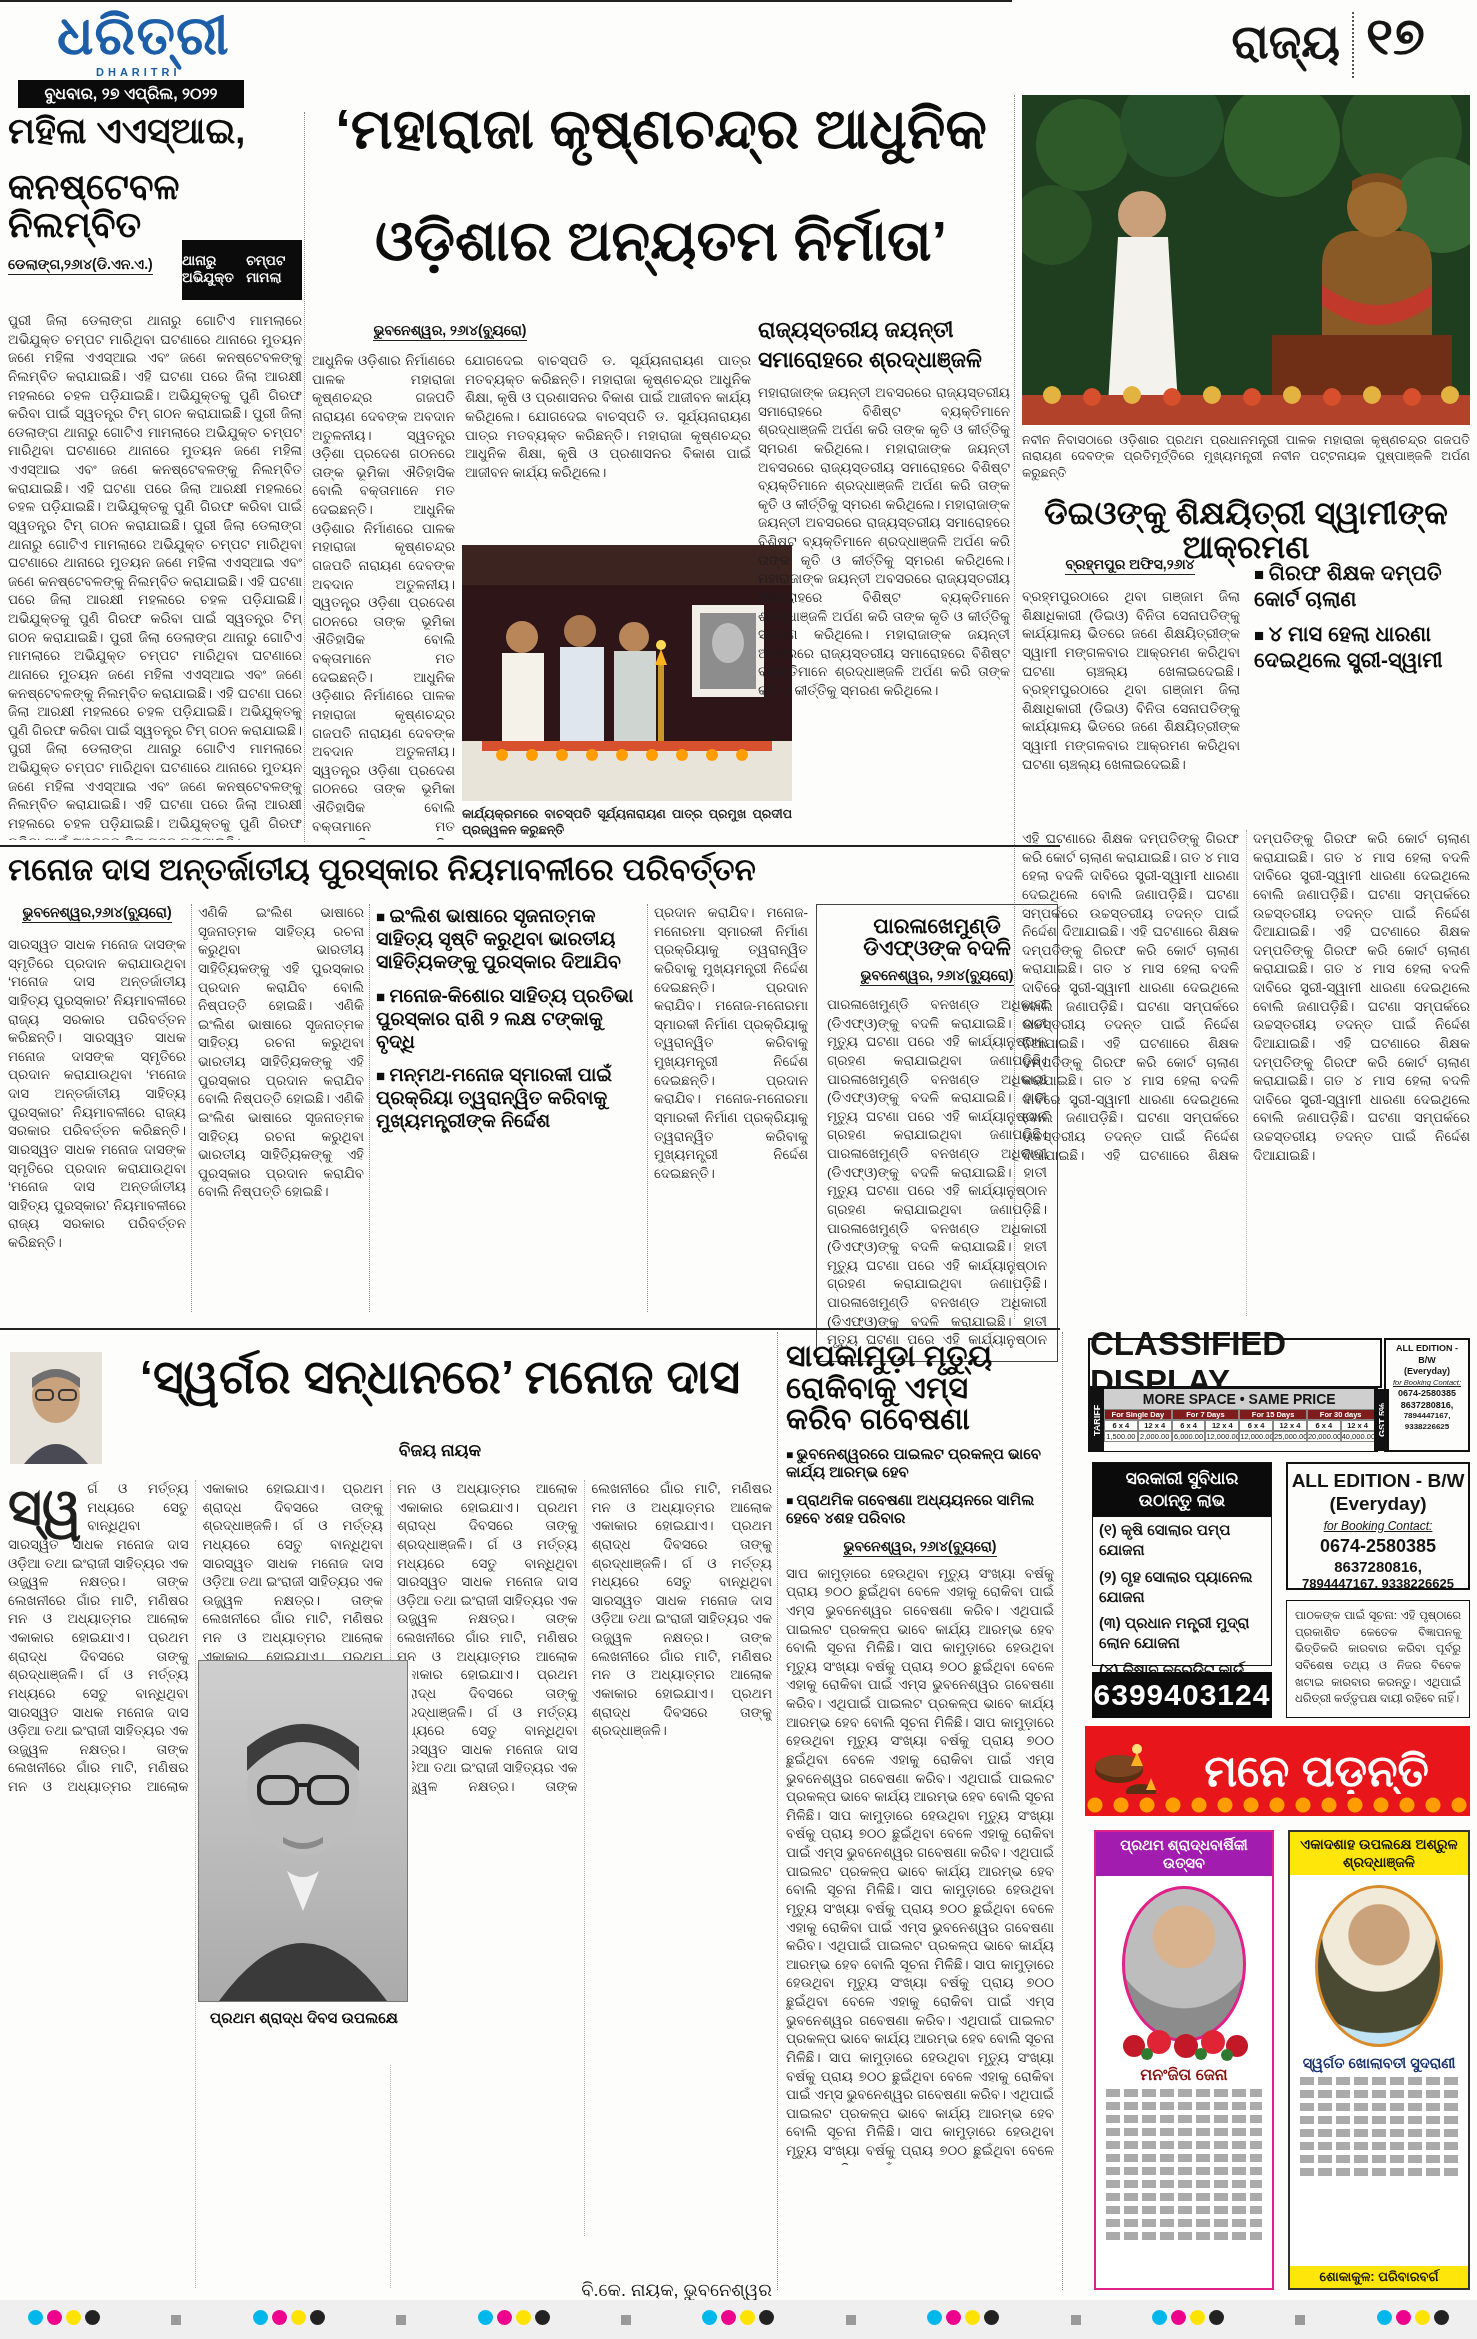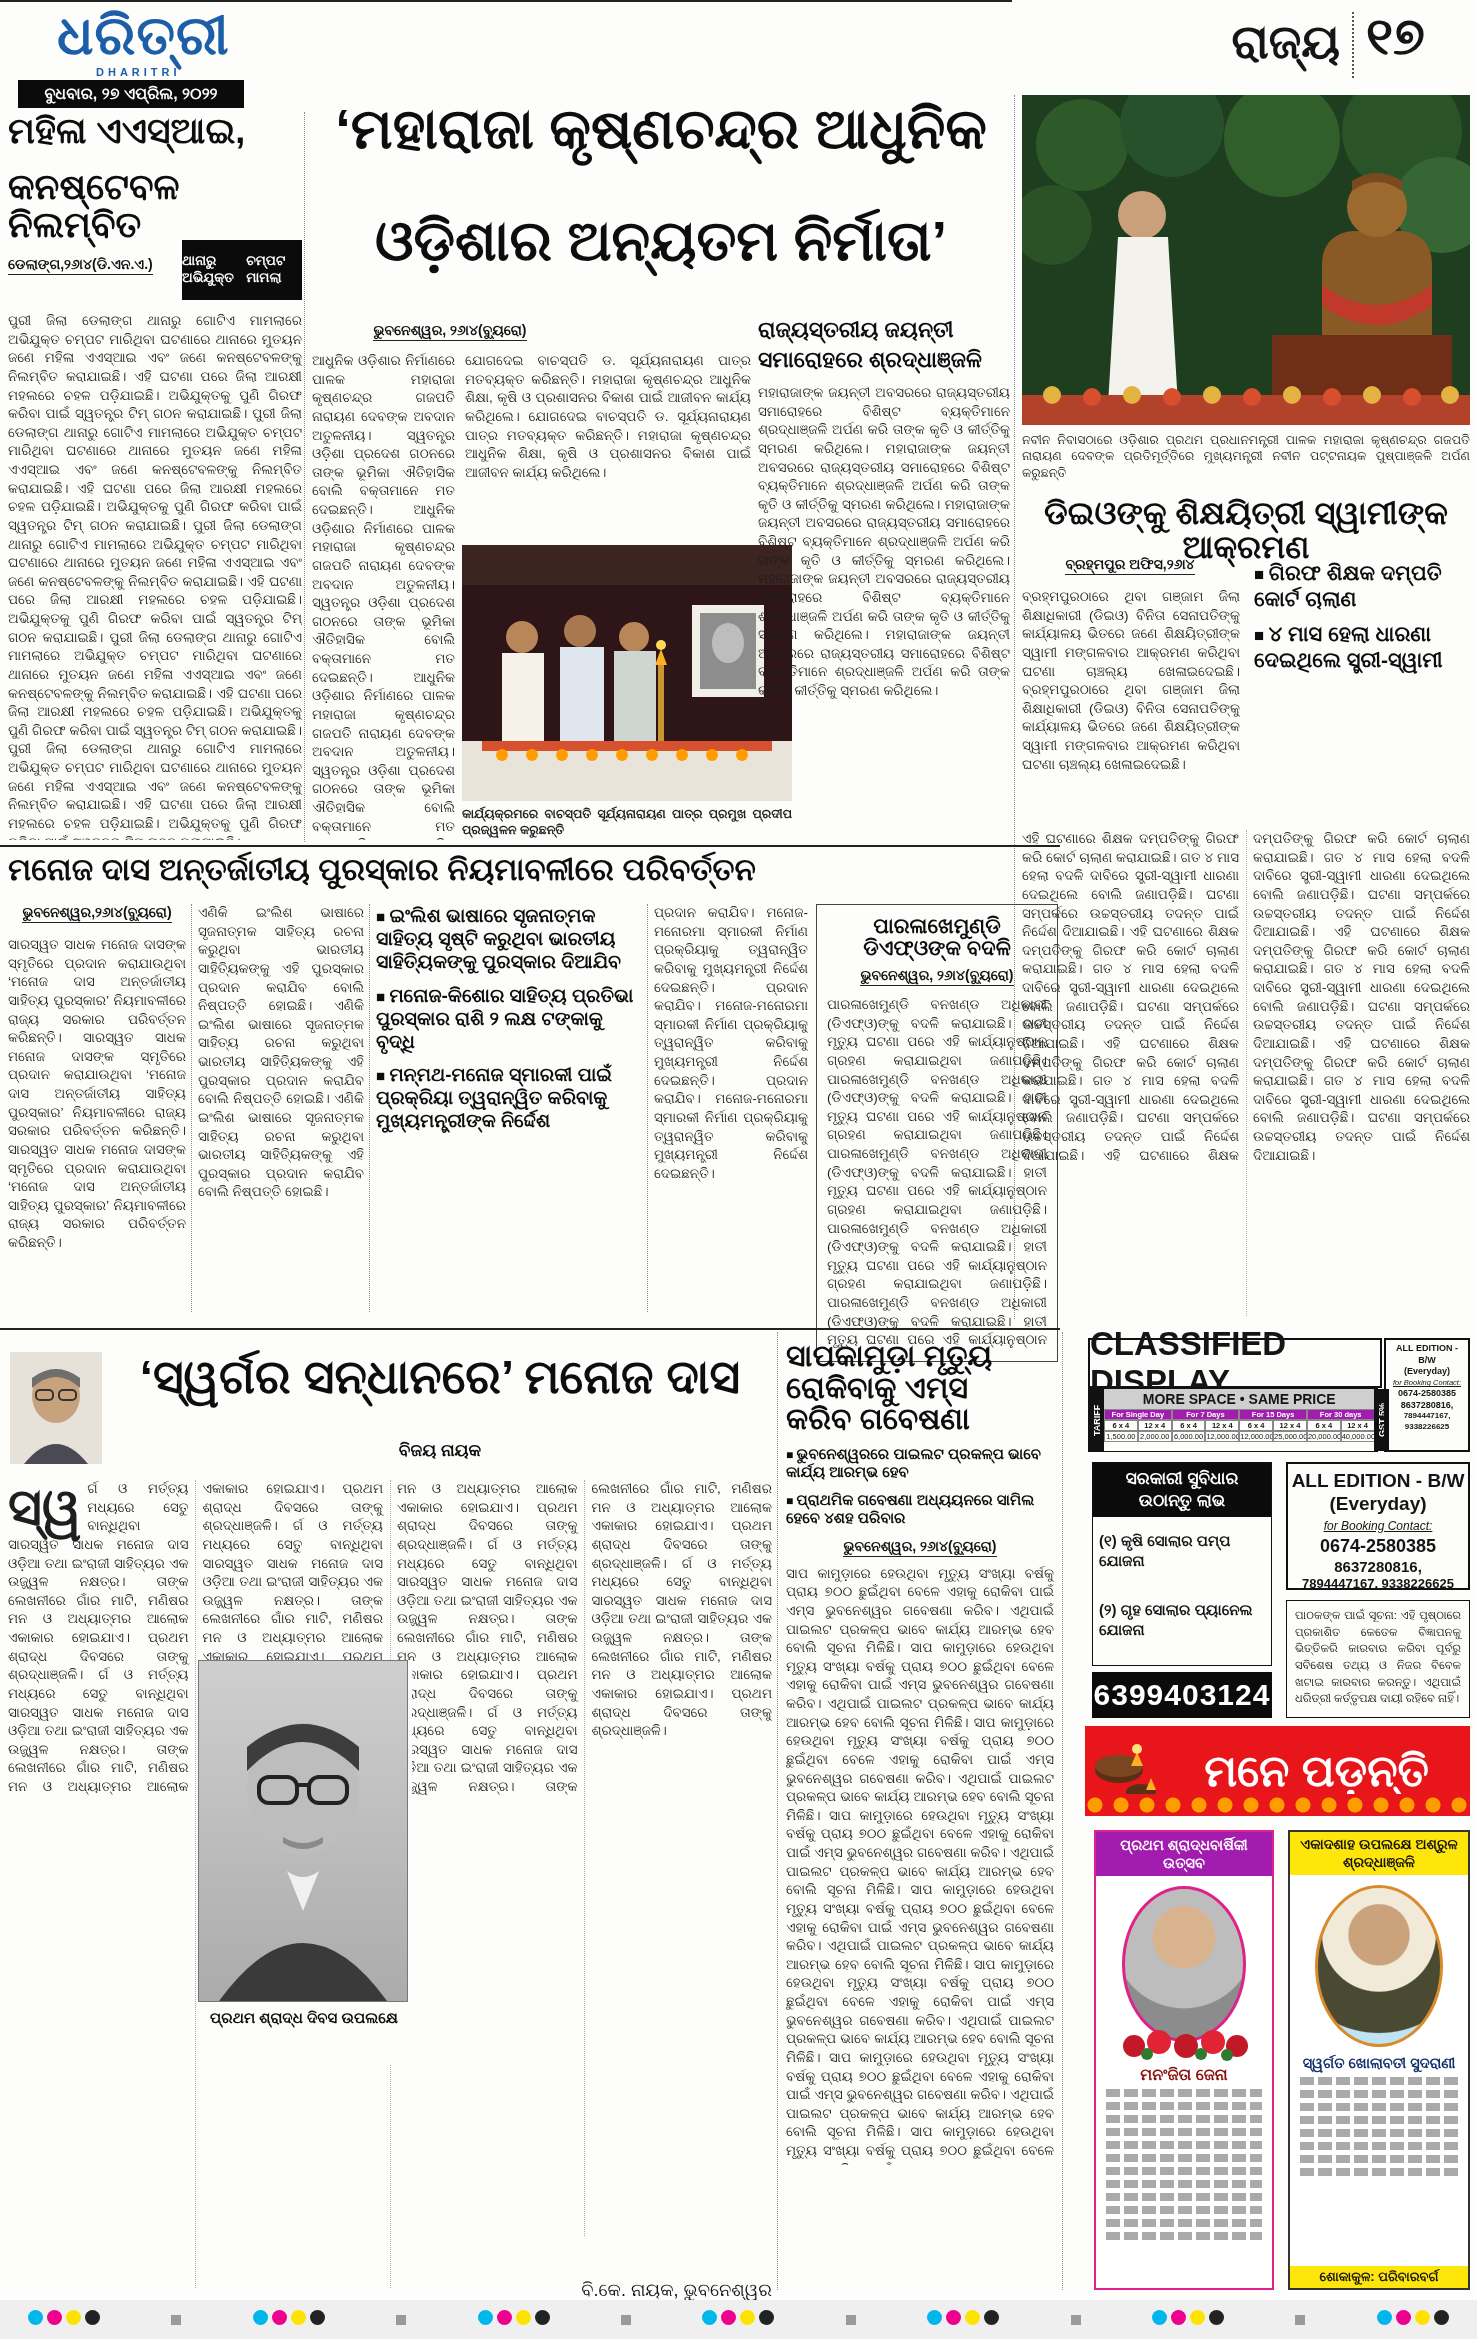--- a/index.html
+++ b/index.html
@@ -32,29 +32,29 @@
   
   .cd-head{border:2.5px solid #111;display:flex;align-items:center;justify-content:center;
            font-weight:bold;font-size:33px;letter-spacing:0px;transform-origin:left center;}
   .tariff-wrap{border:1.5px solid #111;display:flex;font-size:8px;}
   .tariff-side{background:#111;color:#fff;writing-mode:vertical-rl;transform:rotate(180deg);
                display:flex;align-items:center;justify-content:center;font-weight:bold;font-size:9px;}
   .tariff-mid{flex:1;display:flex;flex-direction:column;}
   .strap{background:#cfcfcf;font-weight:bold;font-size:14px;text-align:center;padding:2px 0;}
   .trow{display:flex;}
   .trow>div{flex:1;text-align:center;border:0.5px solid #888;overflow:hidden;white-space:nowrap;}
-  .tdark{background:#a21caf;color:#fff;font-size:7.5px;font-weight:bold;}
+  .tdark{background:#7f1d1d;color:#fff;font-size:7.5px;font-weight:bold;}
   .tsz{font-size:7.5px;font-weight:bold;}
   .tpr{font-size:7.5px;}
   .allbw{border:2.5px solid #111;text-align:center;font-weight:bold;}
   .contact-label{font-style:italic;text-decoration:underline;font-weight:normal;}
   .blackbox{background:#0b0b0b;color:#fff;font-weight:bold;display:flex;align-items:center;justify-content:center;}
   .govt{border:1.5px solid #111;}
   .govt-head{background:#0b0b0b;color:#fff;font-weight:bold;font-size:17px;text-align:center;padding:5px 2px;line-height:1.3;}
-  .govt-item{font-weight:bold;font-size:15px;line-height:1.35;padding:14px 6px;text-align:left;}
+  .govt-item{font-weight:bold;font-size:15px;line-height:1.35;padding:3px 6px;text-align:left;}
   .notice{border:1.5px solid #111;font-size:11.5px;line-height:1.45;text-align:justify;padding:6px 8px;}
   .banner{background:#e8151a;display:flex;align-items:center;}
   .banner-text{flex:1;text-align:center;color:#fff;font-weight:bold;font-size:44px;}
   .flowers{position:absolute;left:0;right:0;bottom:0;height:22px;
     background:radial-gradient(circle at 10px 11px,#ff9d00 7px,#e8151a 8px);background-size:26px 22px;}
   .obit{background:#fff;display:flex;flex-direction:column;align-items:center;}
   .obit-head{width:100%;box-sizing:border-box;font-weight:bold;text-align:center;padding:4px 2px;line-height:1.25;}
   .oval{border-radius:50%;overflow:hidden;}
   .obit-name{font-weight:bold;text-align:center;}
   .reg-dot{width:15px;height:15px;border-radius:50%;display:inline-block;margin:0 2px;}

